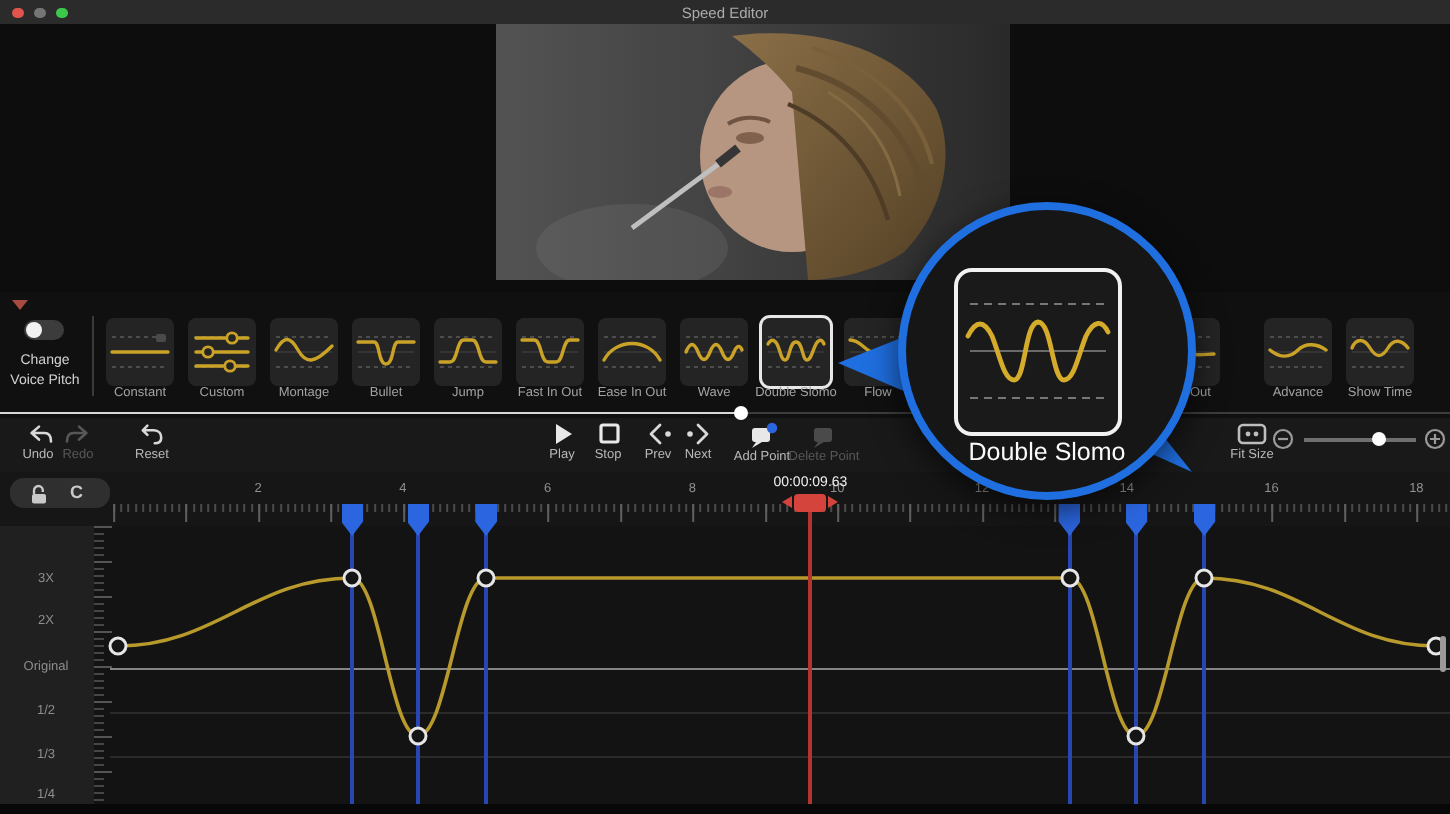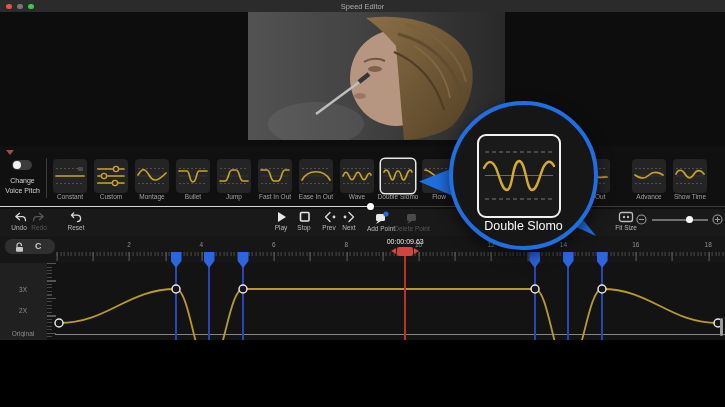--- a/index.html
+++ b/index.html
@@ -1,16 +1,16 @@
 <!DOCTYPE html>
 <html><head>
 <meta charset="utf-8">
 <style>
   html,body{margin:0;padding:0;background:#000;}
-  .app{position:relative;width:725px;height:340px;background:#0d0d0d;overflow:hidden;
+  .app{position:relative;width:725px;height:407px;background:#0d0d0d;overflow:hidden;
        font-family:"Liberation Sans",sans-serif;-webkit-font-smoothing:antialiased;}
   .abs{position:absolute;}
   
   .titlebar{position:absolute;left:0;top:0;width:725px;height:12px;background:#2b2b2b;}
   .light{position:absolute;top:3.5px;width:5.5px;height:5.5px;border-radius:50%;}
   .wtitle{position:absolute;left:0;right:0;top:1.5px;text-align:center;font-size:7.5px;color:#ababab;}
   
   .tile{position:absolute;top:159px;width:34px;height:34px;background:#242424;border-radius:4px;z-index:10;}
   .tile.sel{box-shadow:0 0 0 1.5px #e8e8e8;}
   .tlabel{position:absolute;top:193px;width:44px;text-align:center;font-size:6.5px;color:#a2a2a2;z-index:10;white-space:nowrap;}

